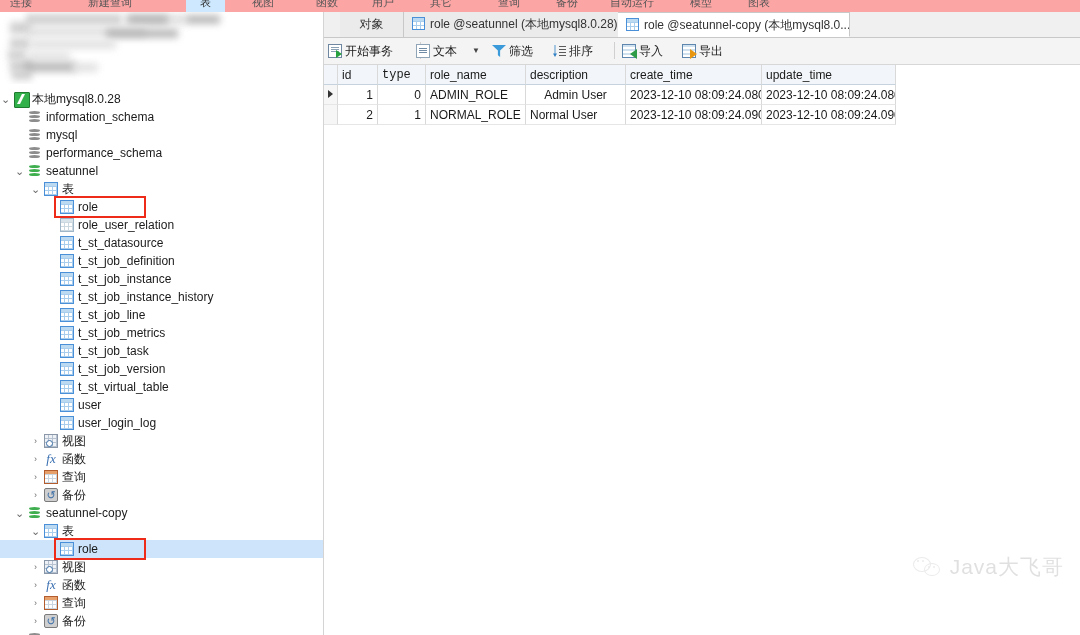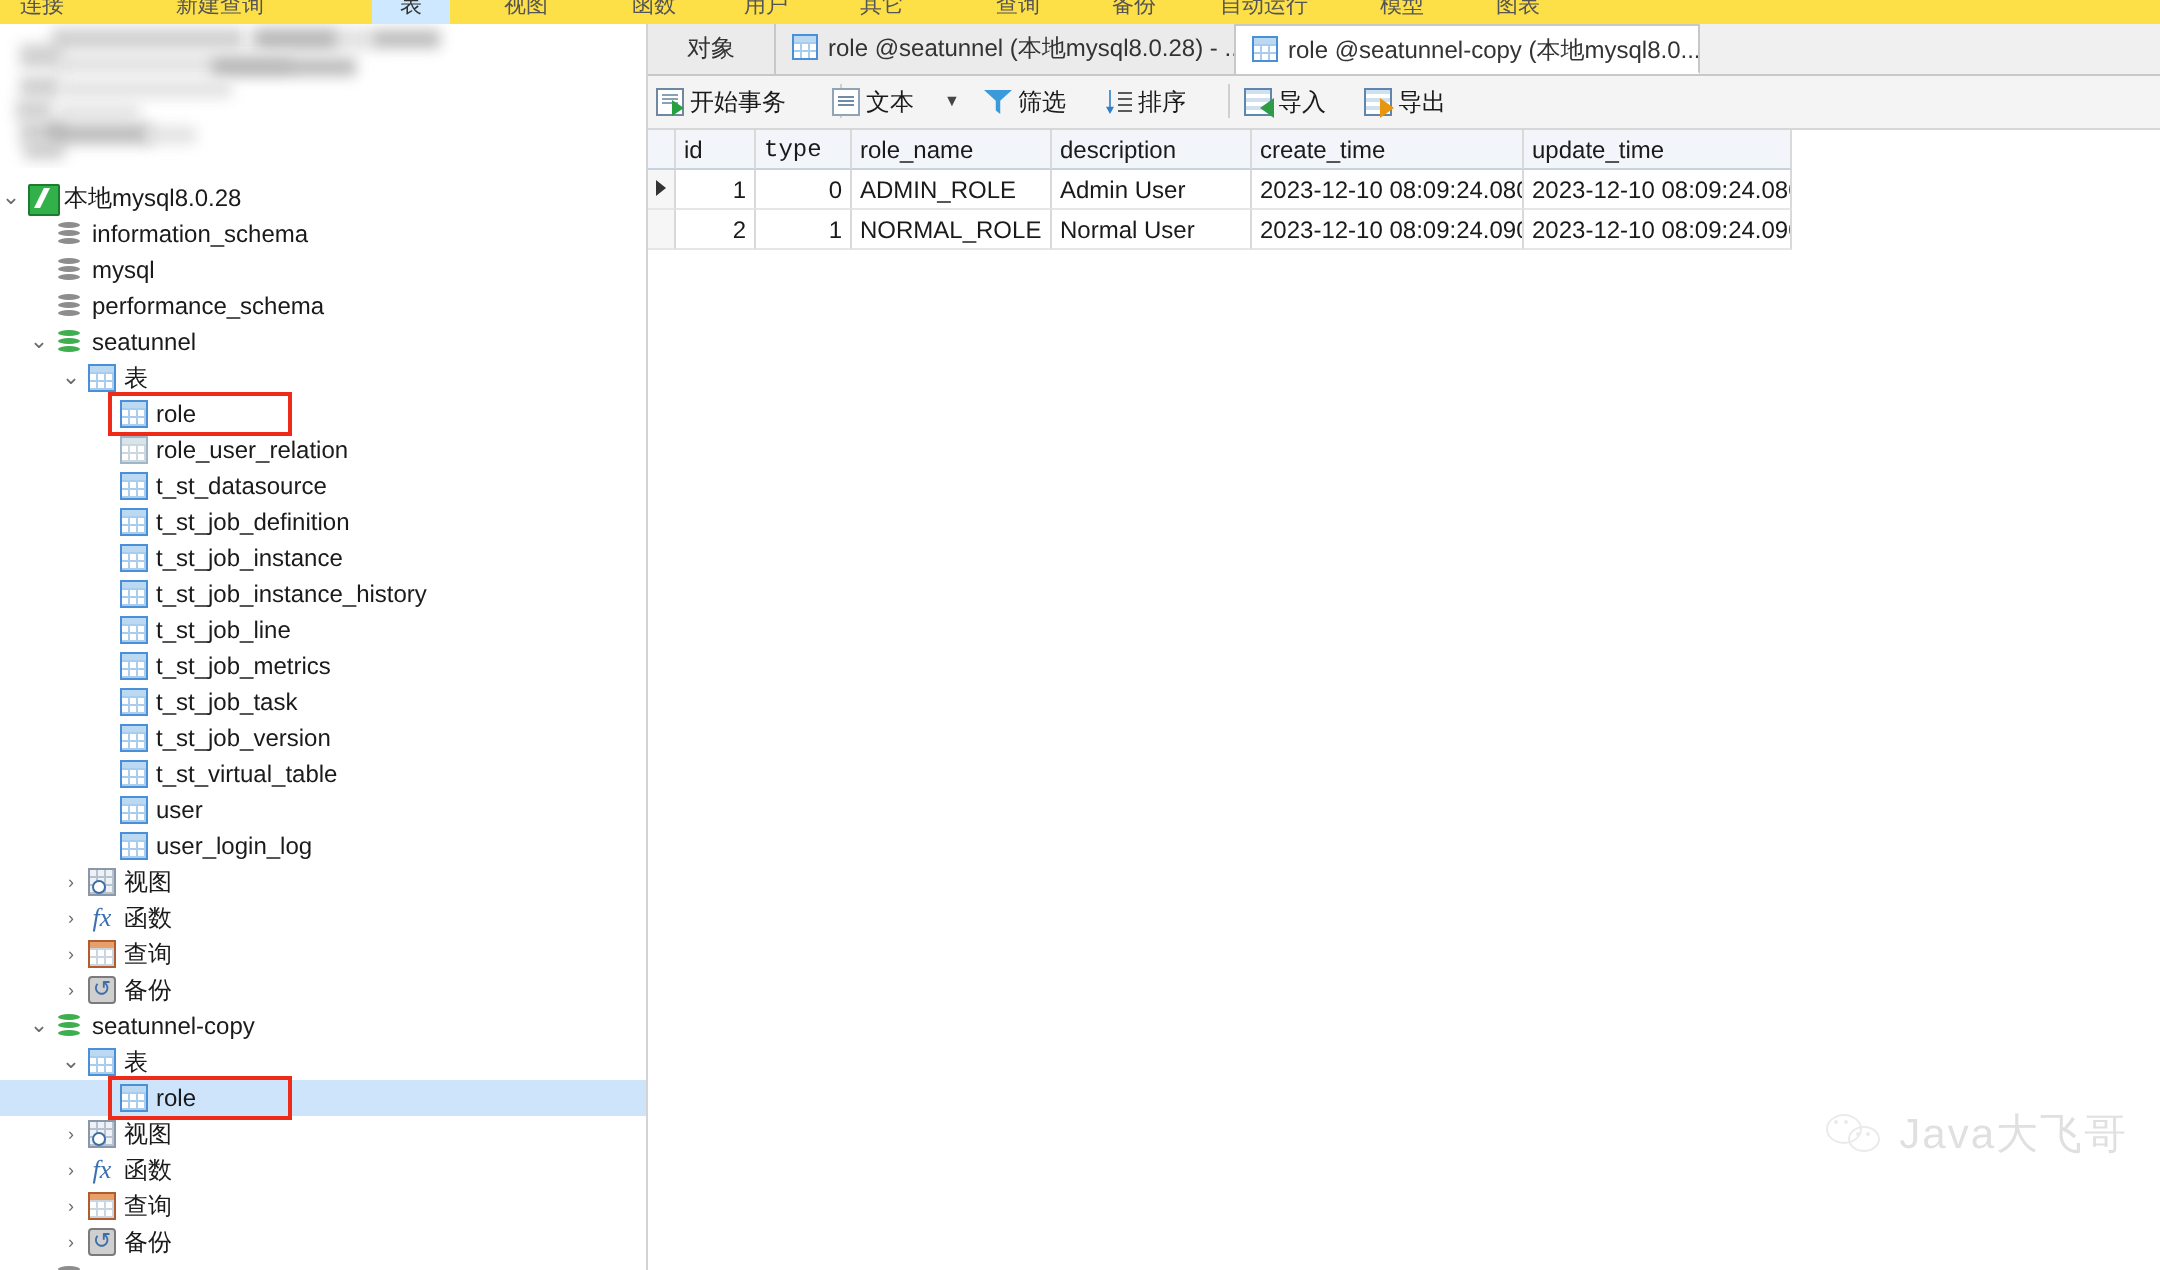--- a/index.html
+++ b/index.html
@@ -15,21 +15,21 @@
     font-size: 12px;
     color: #000;
     position: relative;
   }
 
   
   #menu-strip {
     position: absolute;
     left: 0; top: 0;
     width: 1080px; height: 12px;
-    background: #fde047;
+    background: #fca5a5;
     border-bottom: 3px solid #0f766e;
     overflow: hidden;
   }
   #menu-strip .mi {
     position: absolute;
     top: -5px;
     font-size: 11px;
     color: #555;
     white-space: nowrap;
   }
@@ -234,21 +234,21 @@
     height: 25px;
     line-height: 25px;
     font-size: 12px;
     color: #333;
     box-sizing: border-box;
     white-space: nowrap;
     overflow: hidden;
     background: #f0f0f0;
     border-right: 1px solid #c8c8c8;
   }
-  .tab.inactive { background: #ebebeb; }
+  .tab.inactive { background: #ebebeb; margin-left: 16px; }
   .tab.active {
     background: #ffffff;
     border-top: 1px solid #c8c8c8;
     border-bottom: 1px solid #ffffff;
     font-weight: normal;
   }
   .tab .tico {
     position: absolute;
     left: 8px; top: 5px;
     width: 13px; height: 13px;
@@ -734,21 +734,21 @@
         <div class="gcell" style="left: 438px; width: 134px;">update_time</div>
       </div>
     <div id="grid-body">
         <div class="grow gbody" style="top: 20px;">
           <div class="rowhdr">
             <div class="arrow"></div>
           </div>
           <div class="gcell num" style="left: 14px; width: 40px;">1</div>
           <div class="gcell num" style="left: 54px; width: 48px;">0</div>
           <div class="gcell" style="left: 102px; width: 100px;">ADMIN_ROLE</div>
-          <div class="gcell" style="left: 202px; width: 100px;">Admin User</div>
+          <div class="gcell" style="left: 202px; width: 100px; text-align: center;">Admin User</div>
           <div class="gcell" style="left: 302px; width: 136px;">2023-12-10 08:09:24.080</div>
           <div class="gcell" style="left: 438px; width: 134px;">2023-12-10 08:09:24.080</div>
         </div>
         <div class="grow gbody" style="top: 40px;">
           <div class="rowhdr"></div>
           <div class="gcell num" style="left: 14px; width: 40px;">2</div>
           <div class="gcell num" style="left: 54px; width: 48px;">1</div>
           <div class="gcell" style="left: 102px; width: 100px;">NORMAL_ROLE</div>
           <div class="gcell" style="left: 202px; width: 100px;">Normal User</div>
           <div class="gcell" style="left: 302px; width: 136px;">2023-12-10 08:09:24.090</div>

